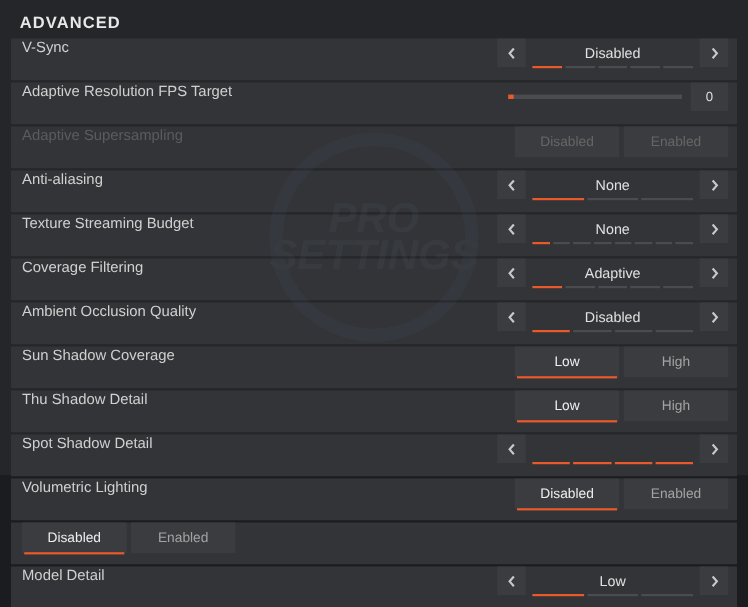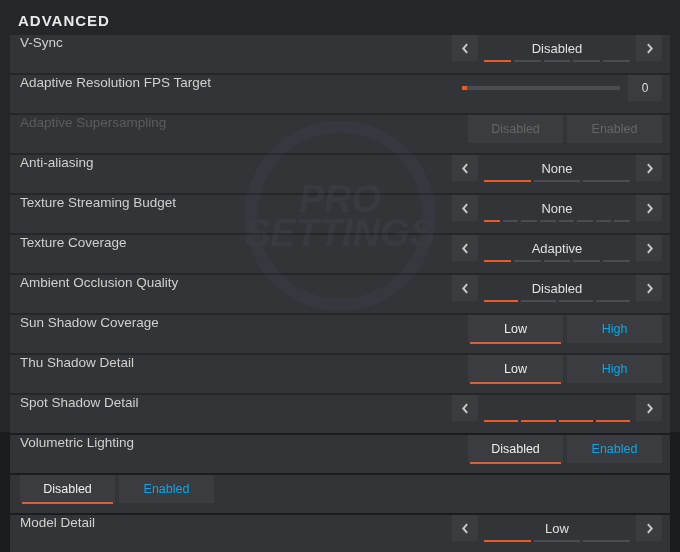--- a/index.html
+++ b/index.html
@@ -12,21 +12,21 @@
 .label{color:#d0d0d0;font-size:13.5px;flex:1}
 .controls{display:flex;align-items:center;gap:4px;width:210px;justify-content:flex-end}
 .arrow{width:26px;height:26px;background:#3a3c3f;display:flex;align-items:center;justify-content:center;cursor:pointer}
 .arrow svg{width:11px;height:11px;fill:#c8c8c8}
 .value-wrap{flex:1;text-align:center;position:relative;height:26px;display:flex;flex-direction:column;justify-content:center;margin:0 2px}
 .value{color:#e0e0e0;font-size:13px}
 .ticks{position:absolute;bottom:-2px;left:0;right:0;display:flex;gap:3px;height:3px}
 .ticks .t{flex:1;background:#4a4c4f;height:2px}
 .ticks .t.on{background:#e85a2a}
 .toggle-group{display:flex;gap:4px;width:194px}
-.toggle{flex:1;height:28px;background:#3a3c3f;color:#0ea5e9;font-size:12.5px;display:flex;align-items:center;justify-content:center;cursor:pointer;position:relative}
+.toggle{flex:1;height:28px;background:#3a3c3f;color:#a3a3a3;font-size:12.5px;display:flex;align-items:center;justify-content:center;cursor:pointer;position:relative}
 .toggle.active{color:#eee}
 .toggle.active::after{content:"";position:absolute;bottom:-1px;left:2px;right:2px;height:2px;background:#e85a2a}
 .toggle.disabled{color:#666;cursor:default}
 .slider-wrap{display:flex;align-items:center;width:200px;gap:8px}
 .slider-track{flex:1;height:4px;background:#4a4c4f;position:relative}
 .slider-fill{position:absolute;left:0;top:0;bottom:0;width:3%;background:#e85a2a}
 .slider-val{width:34px;height:26px;background:#3a3c3f;color:#ddd;font-size:12px;display:flex;align-items:center;justify-content:center}
 .wm{position:absolute;top:50%;left:50%;transform:translate(-50%,-50%);pointer-events:none;opacity:0.08;text-align:center}
 .wm .gear{width:190px;height:190px;border:12px solid #5a7a9a;border-radius:50%;position:absolute;top:50%;left:50%;transform:translate(-50%,-50%)}
 .wm .txt{font-weight:900;font-style:italic;color:#7a8a9a;font-size:38px;line-height:0.9;position:relative}
@@ -127,21 +127,21 @@
             </div>
           </div>
           <div class="arrow">
             <svg viewBox="0 0 10 10">
               <path d="M3.5 1 L7 5 L3.5 9" stroke="#c8c8c8" stroke-width="1.8" fill="none"></path>
             </svg>
           </div>
         </div>
       </div>
       <div class="row">
-        <div class="label">Texture Coverage</div>
+        <div class="label">Coverage Filtering</div>
         <div class="controls">
           <div class="arrow">
             <svg viewBox="0 0 10 10">
               <path d="M6.5 1 L3 5 L6.5 9" stroke="#c8c8c8" stroke-width="1.8" fill="none"></path>
             </svg>
           </div>
           <div class="value-wrap">
             <div class="value">Adaptive</div>
             <div class="ticks">
               <div class="t on"></div>

